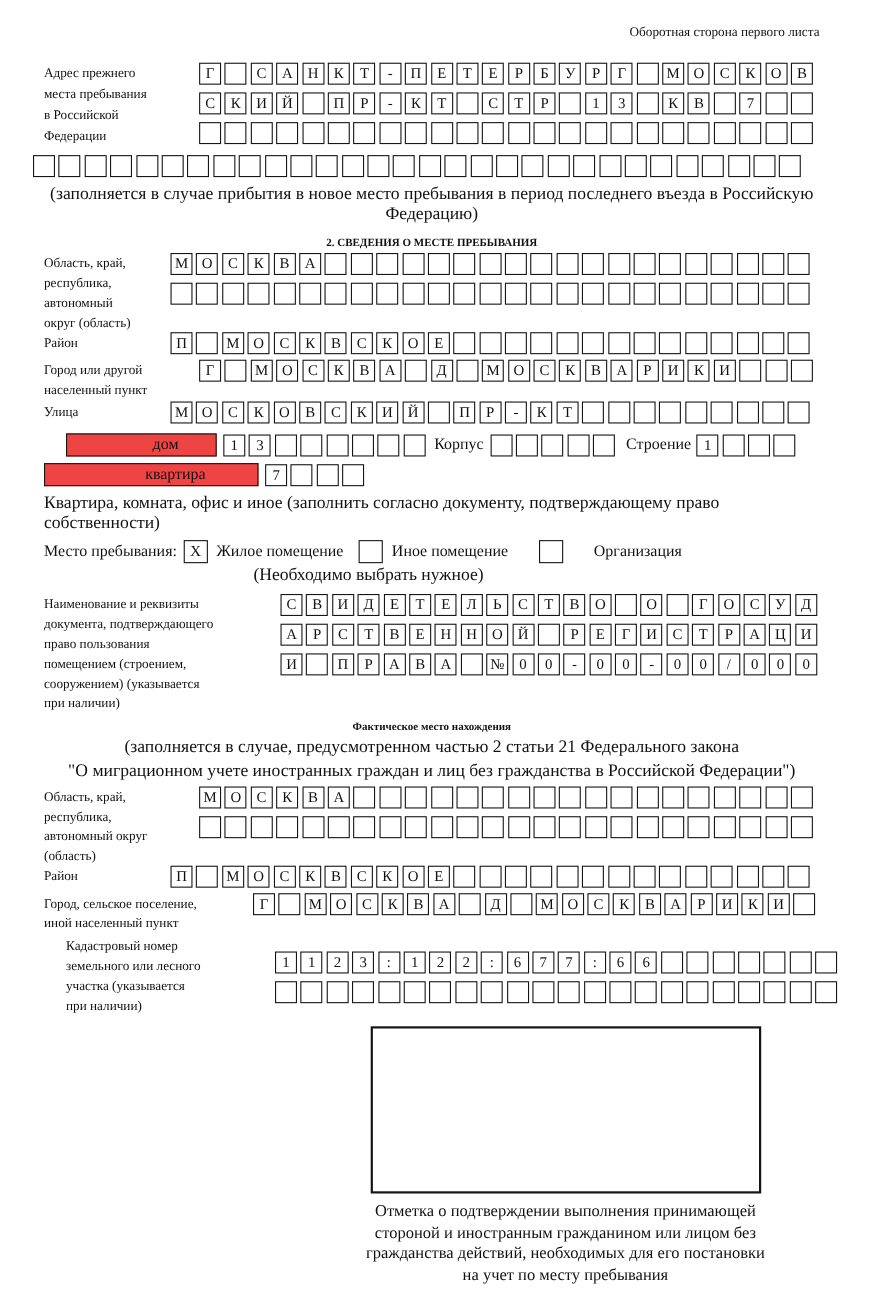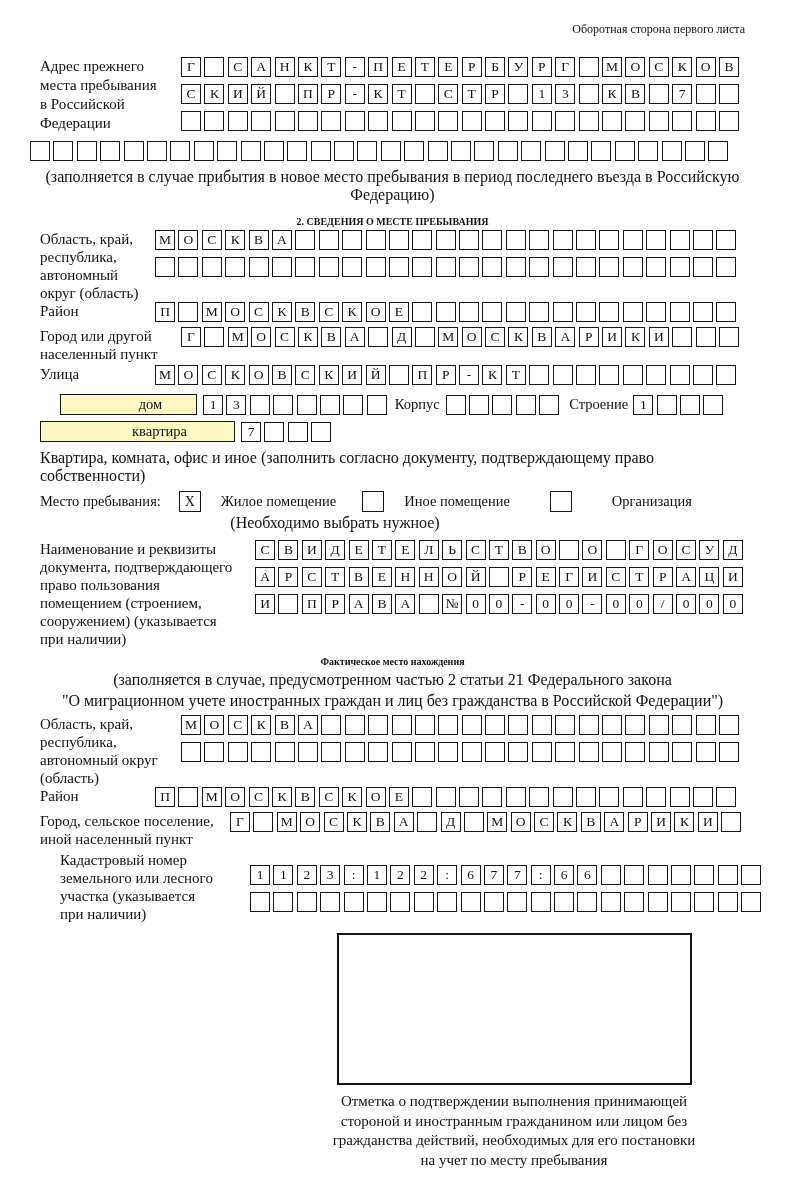--- a/index.html
+++ b/index.html
@@ -11,21 +11,21 @@
     position:relative;
     overflow:hidden;
   }
   .page { padding:22px 55px 0 40px; width:800px; }
 
   .header-note { text-align:right; font-size:12px; }
 
   
   .field { display:flex; align-items:flex-start; }
   .flabel {
-    font-size:15px; line-height:18px; white-space:pre-line;
+    font-size:12px; line-height:18px; white-space:pre-line;
     flex:0 0 auto;
   }
   .flabel.lh19 { line-height:19px; }
 
   .grid { display:flex; }
   .grid + .grid { margin-top:7px; }
   .cell {
     width:20px; height:20px; margin-right:3.4px;
     border:1.5px solid #151515;
     display:inline-flex; align-items:center; justify-content:center;
@@ -35,21 +35,21 @@
   .cell:last-child { margin-right:0; }
 
   .note { font-size:16px; }
   .note.center { text-align:center; }
 
   .sec-title { font-weight:bold; font-size:10px; text-align:center; }
 
   .wide-box {
     border:1.5px solid #151515; height:21px;
     display:flex; align-items:center; justify-content:center;
-    font-size:14.5px; background:#fef9c3;padding-left:44px;
+    font-size:14.5px; background:#ef4444;padding-left:44px;
   }
   .inline-row { display:flex; align-items:center; }
   .inline-label { font-size:14.5px; flex:0 0 auto; }
 
   .checkbox {
     width:22px; height:21px; border:1.5px solid #151515;
     display:inline-flex; align-items:center; justify-content:center;
     font-size:14px; flex:0 0 auto; background:#ffffff;
   }
 
@@ -62,21 +62,21 @@
   .row4       { margin-left:-10px; margin-top:8px; }
   .mt-note1   { margin-top:7px; }
   .mt-title2  { margin-top:12px; }
   .mt-region  { margin-top:3px; }
   .mt-city    { margin-top:5px; }
   .mt-street  { margin-top:2px; }
   .mt-house   { margin-top:9px; margin-left:20px; }
   .mt-hnote   { margin-top:7px; }
   .mt-apt     { margin-top:6px; }
   .mt-anote   { margin-top:7px; }
-  .mt-stay    { margin-top:6px;gap:12px; }
+  .mt-stay    { margin-top:6px; }
   .mt-snote   { margin-top:2px; width:590px; }
   .mt-doc     { margin-top:8px; }
   .mt-fact    { margin-top:8px; }
   .mt-fnote   { margin-top:4px; }
   .mt-fnote2  { margin-top:3px; }
   .mt-region2 { margin-top:5px; }
   .mt-city2   { margin-top:5px; }
   .mt-cad     { margin-top:3px;margin-left:20px; }
   .cad-grids  { margin-top:14px; }
   .mt-stamp   { margin-top:10px; }

